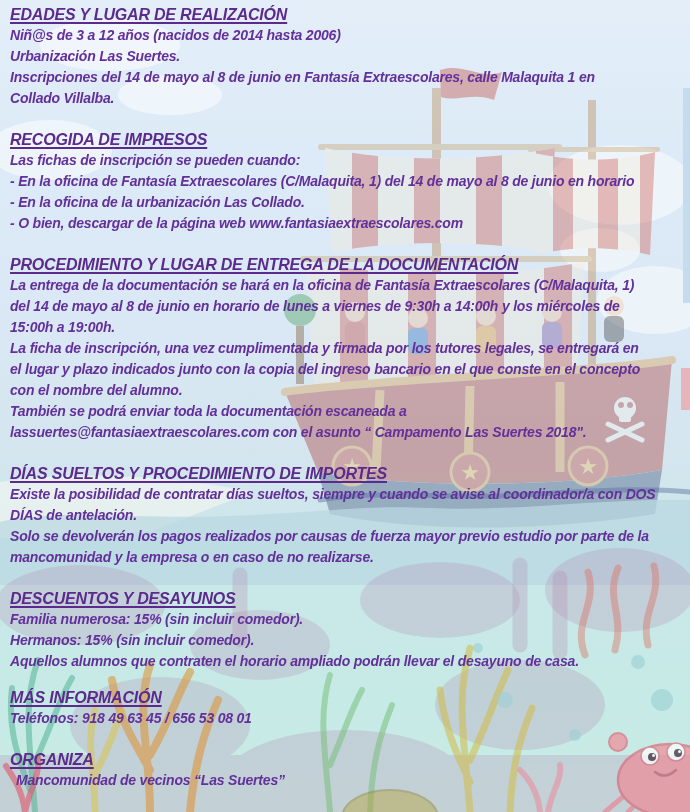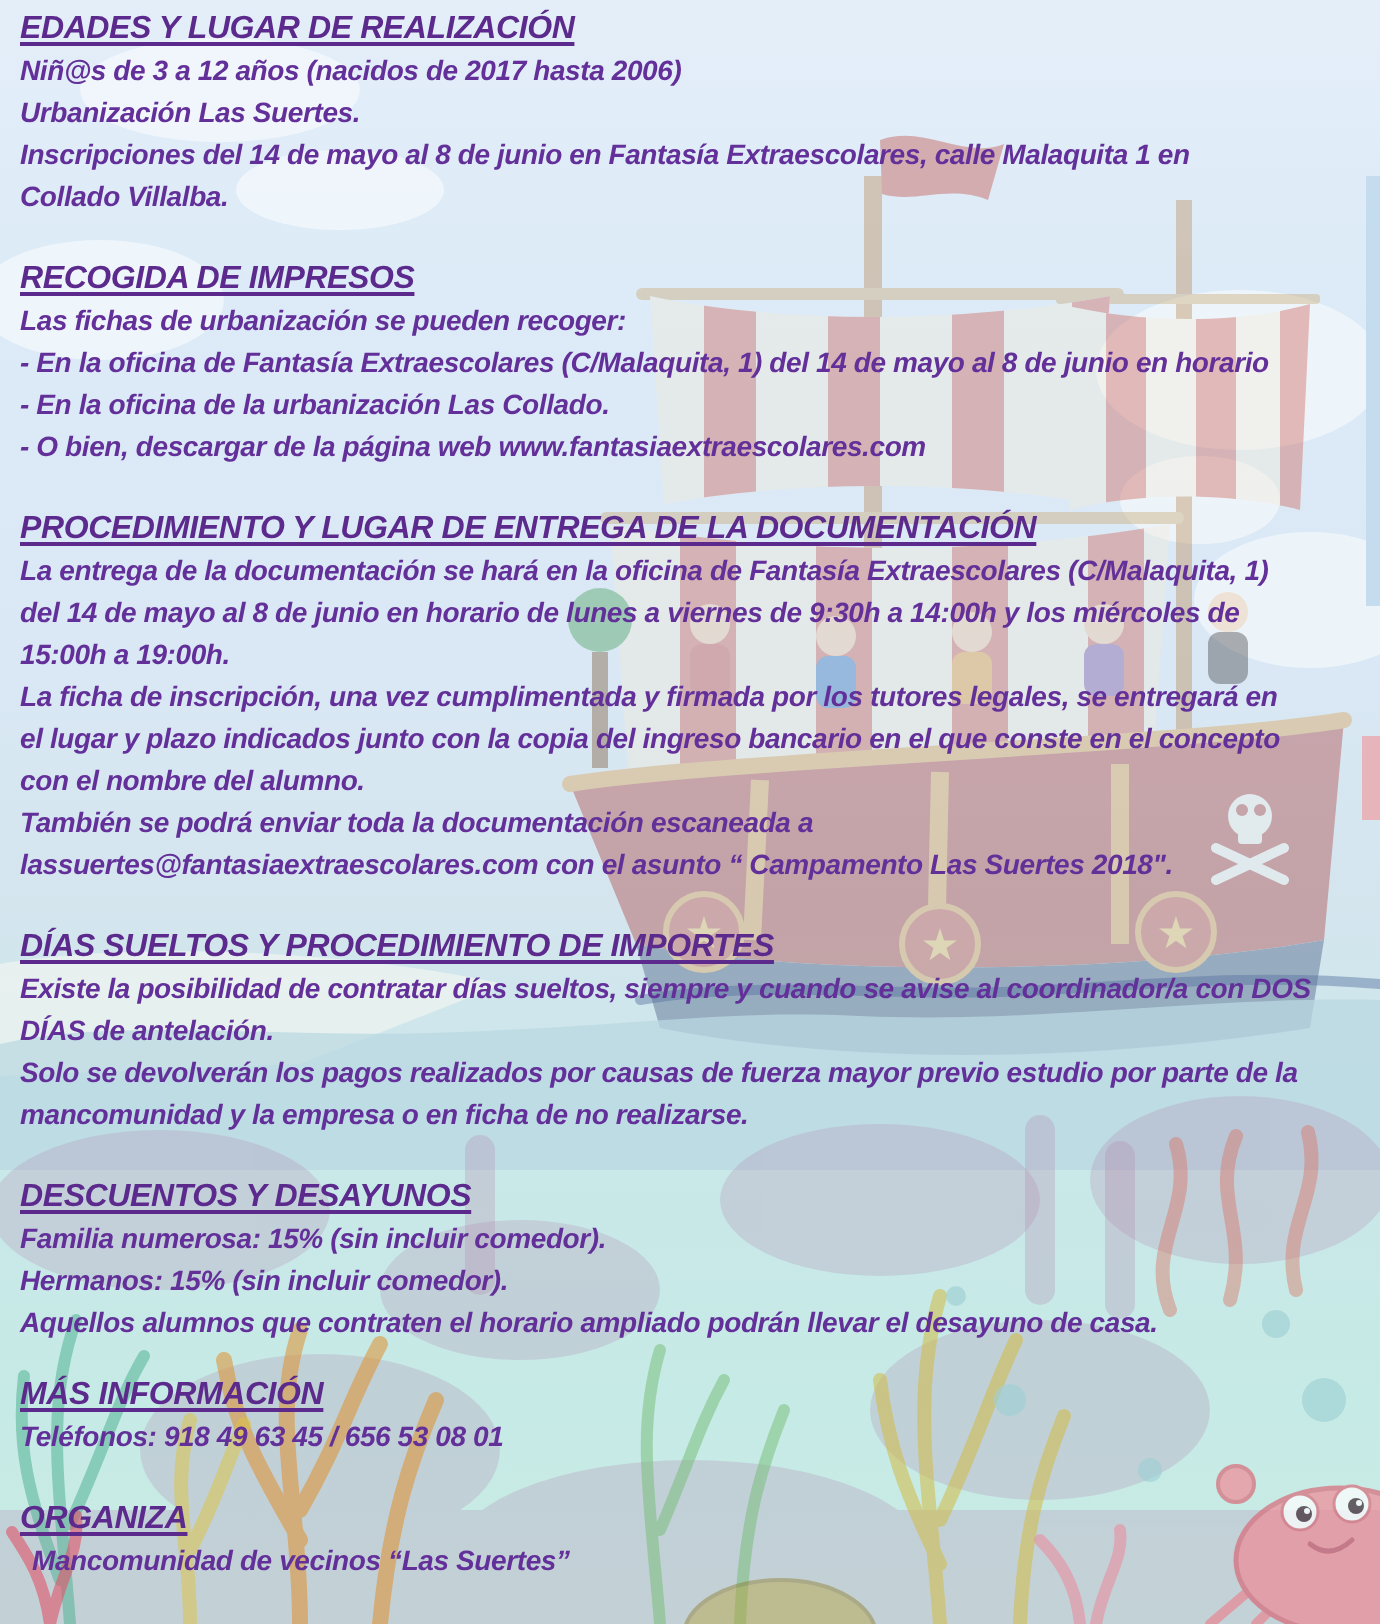--- a/index.html
+++ b/index.html
@@ -222,29 +222,29 @@
         <circle cx="679.5" cy="751.5" r="1.5" fill="#ffffff"></circle>
         <path d="M655,772 Q665,780 676,770" fill="none" stroke="#c4556a" stroke-width="2.5" stroke-linecap="round"></path>
       </g>
     </g>
   </svg>
 
   <div class="content">
 
     <div class="section">
       <div class="heading">EDADES Y LUGAR DE REALIZACIÓN</div>
-      <div class="line">Niñ@s de 3 a 12 años (nacidos de 2017 hasta 2006)</div>
+      <div class="line">Niñ@s de 3 a 12 años (nacidos de 2014 hasta 2006)</div>
       <div class="line">Urbanización Las Suertes.</div>
       <div class="line">Inscripciones del 14 de mayo al 8 de junio en Fantasía Extraescolares, calle Malaquita 1 en</div>
       <div class="line">Collado Villalba.</div>
     </div>
 
     <div class="section">
       <div class="heading">RECOGIDA DE IMPRESOS</div>
-      <div class="line">Las fichas de urbanización se pueden recoger:</div>
+      <div class="line">Las fichas de inscripción se pueden cuando:</div>
       <div class="line">- En la oficina de Fantasía Extraescolares (C/Malaquita, 1) del 14 de mayo al 8 de junio en horario</div>
       <div class="line">- En la oficina de la urbanización Las Collado.</div>
       <div class="line">- O bien, descargar de la página web www.fantasiaextraescolares.com</div>
     </div>
 
     <div class="section">
       <div class="heading">PROCEDIMIENTO Y LUGAR DE ENTREGA DE LA DOCUMENTACIÓN</div>
       <div class="line">La entrega de la documentación se hará en la oficina de Fantasía Extraescolares (C/Malaquita, 1)</div>
       <div class="line">del 14 de mayo al 8 de junio en horario de lunes a viernes de 9:30h a 14:00h y los miércoles de</div>
       <div class="line">15:00h a 19:00h.</div>
@@ -253,21 +253,21 @@
       <div class="line">con el nombre del alumno.</div>
       <div class="line">También se podrá enviar toda la documentación escaneada a</div>
       <div class="line">lassuertes@fantasiaextraescolares.com con el asunto “ Campamento Las Suertes 2018".</div>
     </div>
 
     <div class="section">
       <div class="heading">DÍAS SUELTOS Y PROCEDIMIENTO DE IMPORTES</div>
       <div class="line">Existe la posibilidad de contratar días sueltos, siempre y cuando se avise al coordinador/a con DOS</div>
       <div class="line">DÍAS de antelación.</div>
       <div class="line">Solo se devolverán los pagos realizados por causas de fuerza mayor previo estudio por parte de la</div>
-      <div class="line">mancomunidad y la empresa o en ficha de no realizarse.</div>
+      <div class="line">mancomunidad y la empresa o en caso de no realizarse.</div>
     </div>
 
     <div class="section">
       <div class="heading">DESCUENTOS Y DESAYUNOS</div>
       <div class="line">Familia numerosa: 15% (sin incluir comedor).</div>
       <div class="line">Hermanos: 15% (sin incluir comedor).</div>
       <div class="line">Aquellos alumnos que contraten el horario ampliado podrán llevar el desayuno de casa.</div>
     </div>
 
     <div class="section extra-gap">

